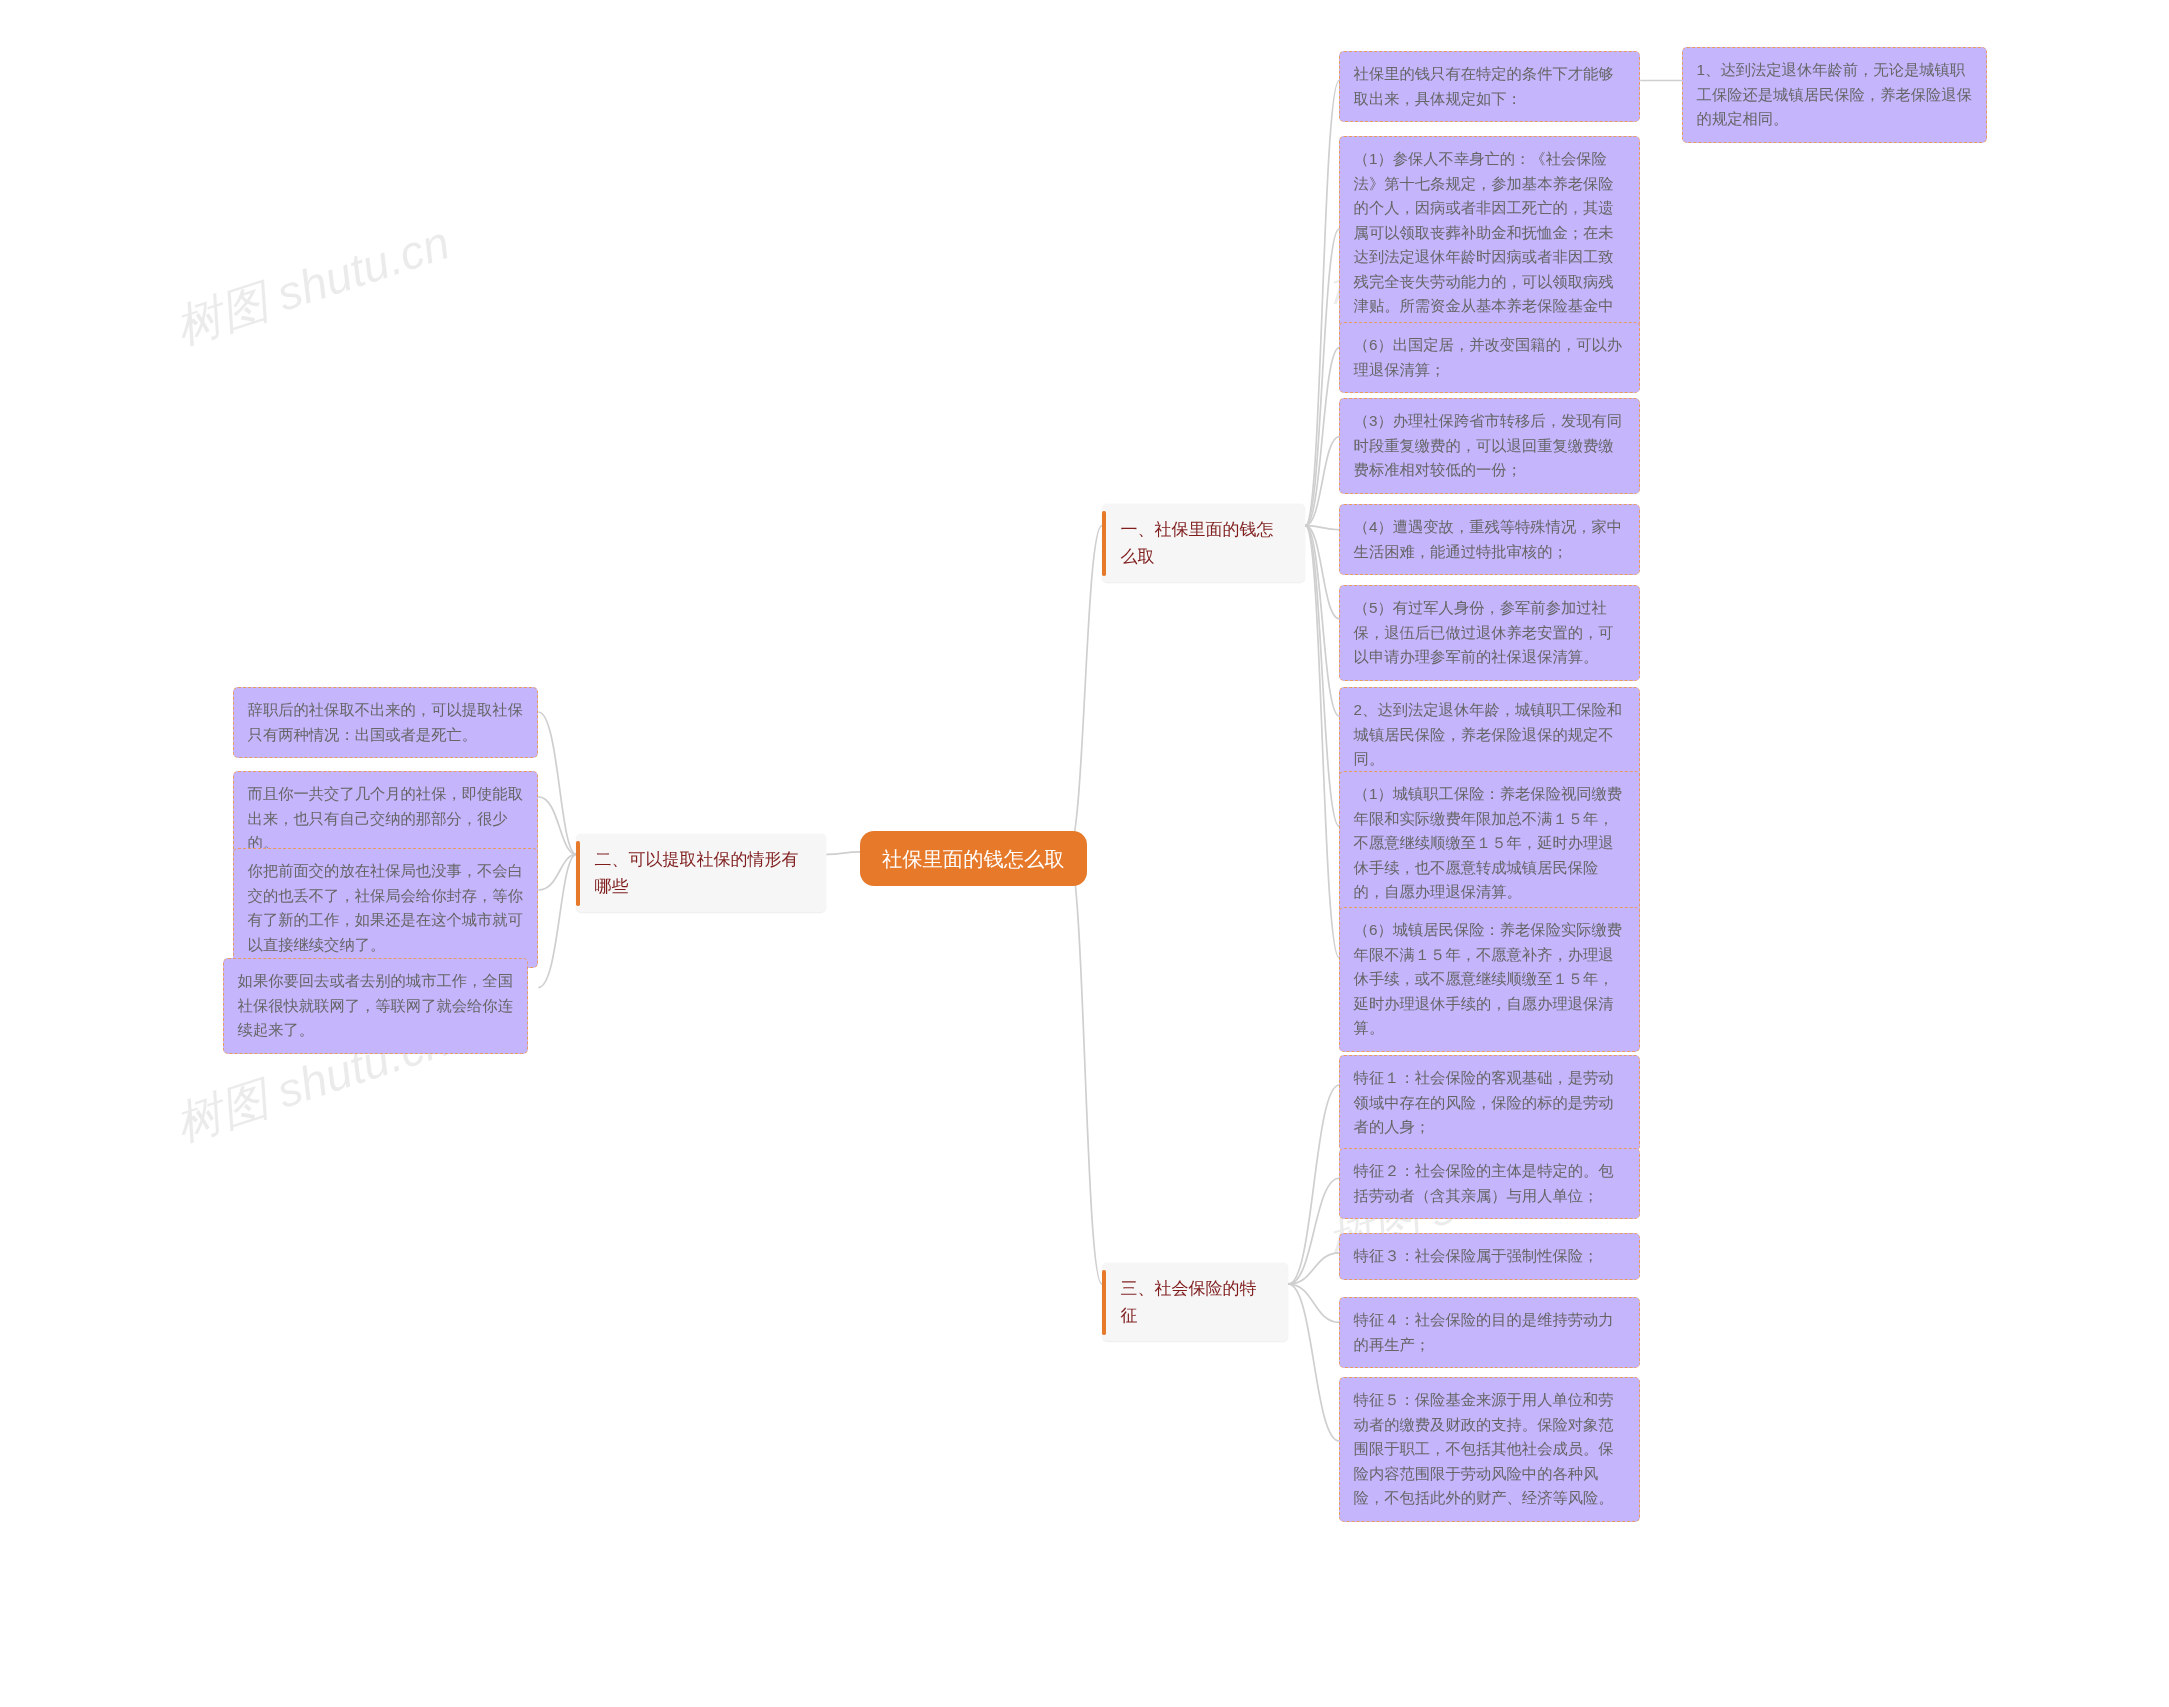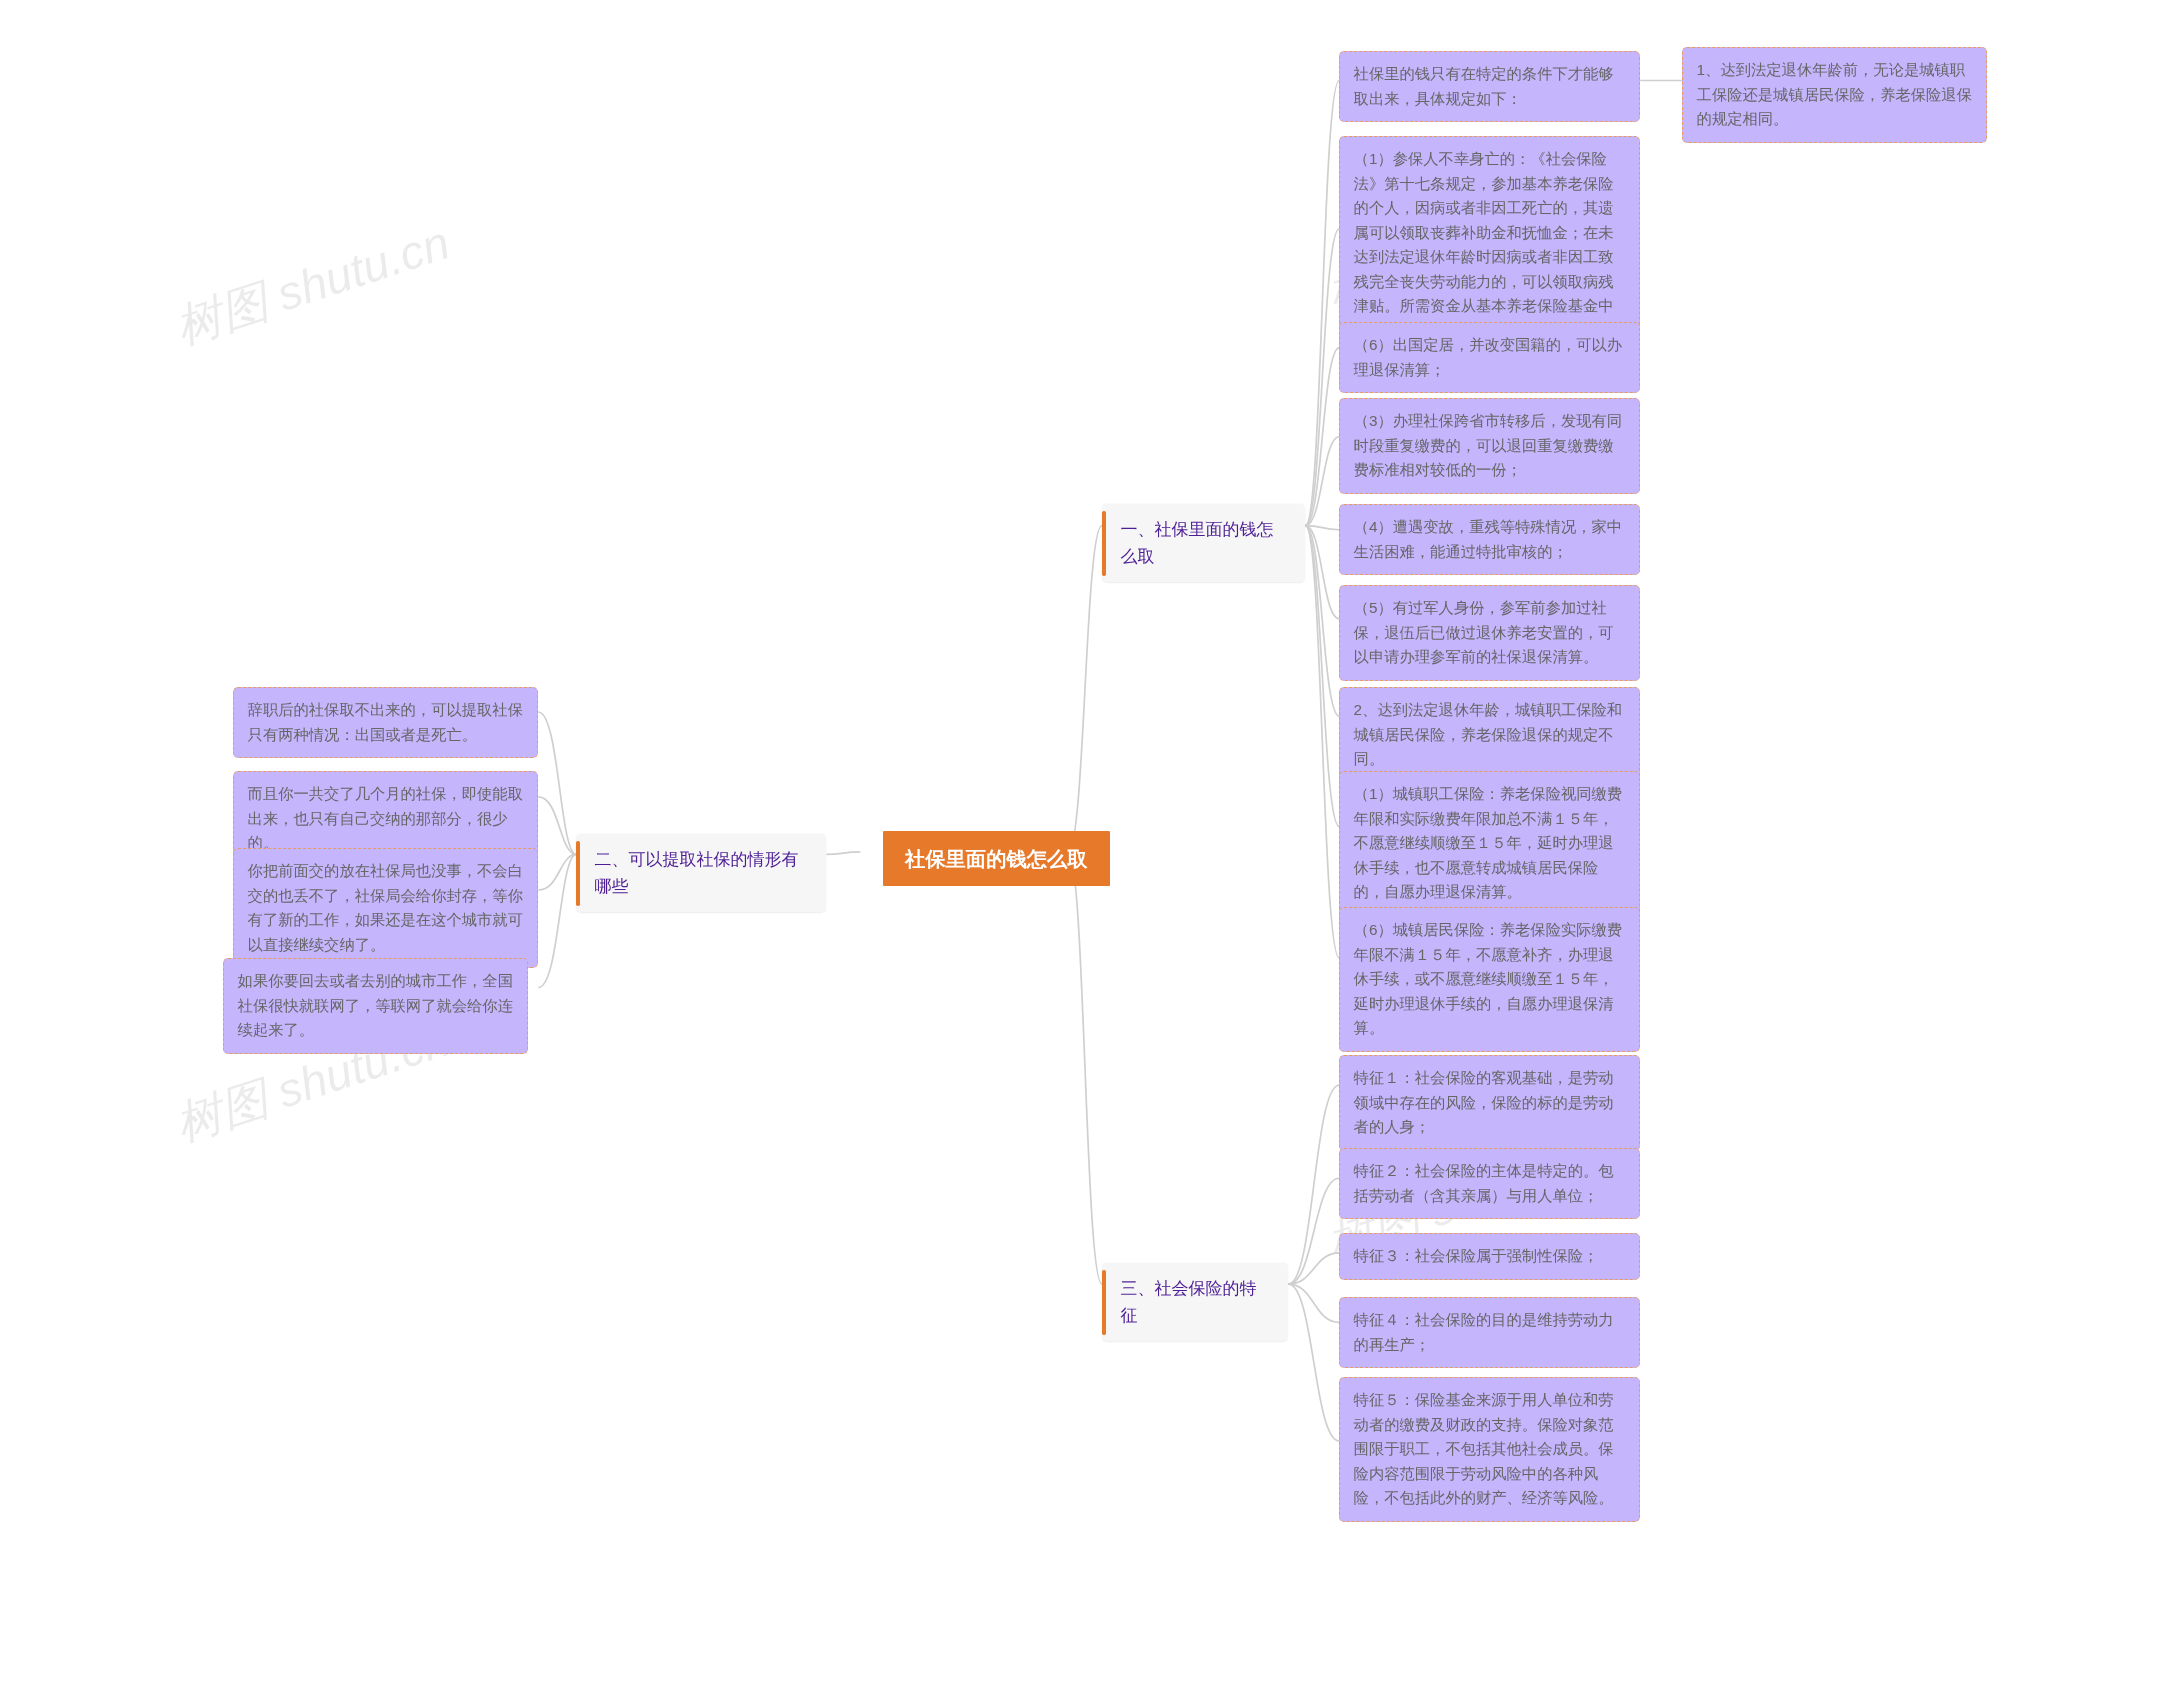--- a/index.html
+++ b/index.html
@@ -49,42 +49,41 @@
   }
   .node.dashed-box {
     border: 1.7px dashed #e89b5d;
     border-radius: 5.1px;
   }
   .node.solid-accent {
     
     border-radius: 5.1px;
     box-shadow: 0 0.8px 1.7px rgba(0,0,0,0.08);
     background: #f6f6f6;
-    color: #4c1d95;
+    color: #7f1d1d;
     font-size: 17px;
     padding: 12px 15.3px 12px 18.6px;
     position: absolute;
   }
   .node.solid-accent::before {
     content: "";
     position: absolute;
     left: 0; top: 6.8px; bottom: 6.8px;
     width: 4.2px;
     background: #e6792a;
     border-radius: 1.7px;
   }
   .root {
     position: absolute;
     background: #e6792a;
     color: #fff;
     font-size: 20.3px;
     padding: 13.6px 22px;
-    border-radius: 1px;
-    font-weight: 700;
-    margin-left: 23px;
+    border-radius: 14px;
+    font-weight: 400;
   }
 
   
   .root-node { top: 831px; left: 860px; }
 
   
   .sec2-header { top: 834px; left: 576px; width: 250px; }
 
   
   .l1 { top: 687px;  left: 233px; width: 305px; }

